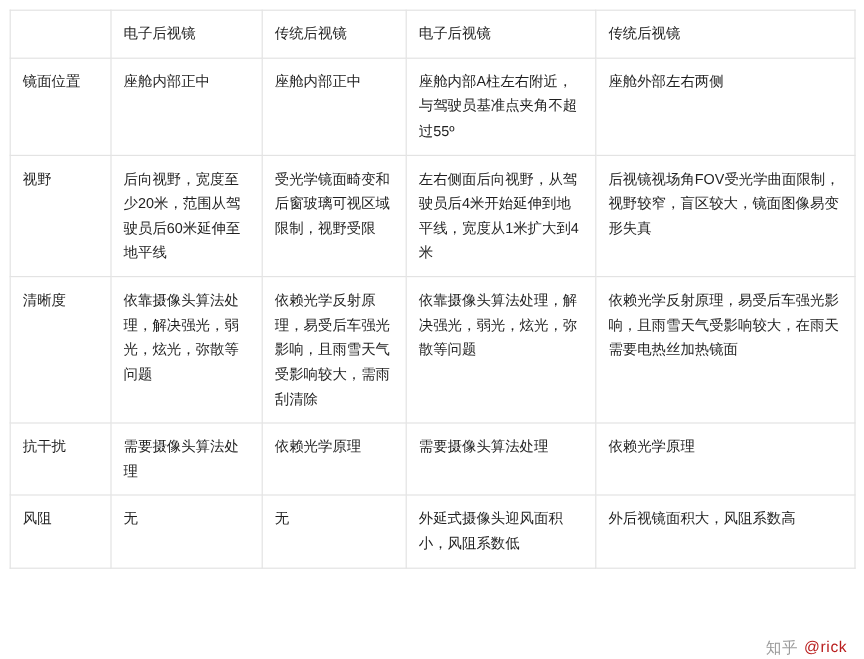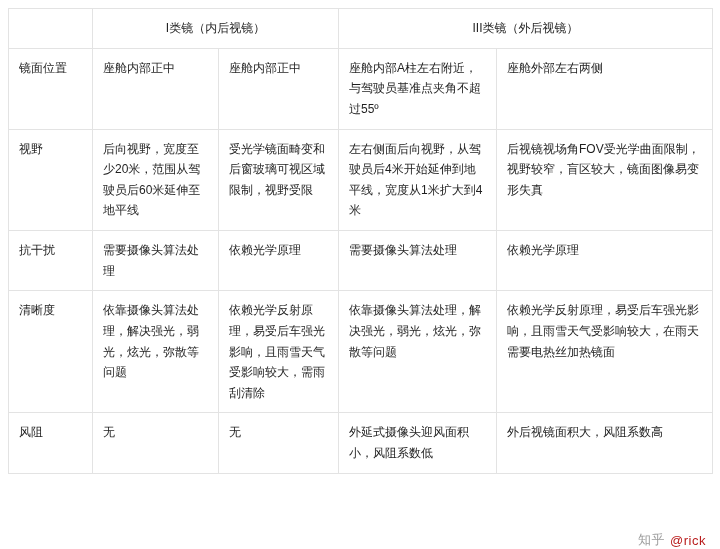--- a/index.html
+++ b/index.html
@@ -76,21 +76,21 @@
   .col-c { width: 158px; }
   .col-d { width: 216px; }
 
   .watermark {
     position: absolute;
     right: 14px;
     bottom: 8px;
     font-size: 13px;
     color: #9b9b9b;
     display: flex;
-    align-items: center;
+    align-items: flex-start;
     gap: 5px;
     letter-spacing: 0.5px;
     margin-top: 16px;
   }
   .watermark .zhihu-logo {
     font-size: 13px;
     color: #9b9b9b;
     font-weight: normal;
   }
   .watermark .at-user {
@@ -106,55 +106,57 @@
   <table class="cms-table">
     <colgroup>
       <col class="col-label">
       <col class="col-a">
       <col class="col-b">
       <col class="col-c">
       <col class="col-d">
     </colgroup>
     <tbody>
       <tr>
-        <td class="corner-blank"></td>
-        <td class="group-cell" colspan="2">I类镜（内后视镜）</td>
-        <td class="group-cell" colspan="2">III类镜（外后视镜）</td>
+        <td class="blank"></td>
+        <td class="sub-cell">电子后视镜</td>
+        <td class="sub-cell">传统后视镜</td>
+        <td class="sub-cell">电子后视镜</td>
+        <td class="sub-cell">传统后视镜</td>
       </tr>
 
       <tr>
         <td class="row-label">镜面位置</td>
         <td>座舱内部正中</td>
         <td>座舱内部正中</td>
         <td>座舱内部A柱左右附近，与驾驶员基准点夹角不超过55º</td>
         <td>座舱外部左右两侧</td>
       </tr>
 
       <tr>
         <td class="row-label">视野</td>
         <td>后向视野，宽度至少20米，范围从驾驶员后60米延伸至地平线</td>
         <td>受光学镜面畸变和后窗玻璃可视区域限制，视野受限</td>
         <td>左右侧面后向视野，从驾驶员后4米开始延伸到地平线，宽度从1米扩大到4米</td>
         <td>后视镜视场角FOV受光学曲面限制，视野较窄，盲区较大，镜面图像易变形失真</td>
       </tr>
 
       <tr>
+        <td class="row-label">清晰度</td>
+        <td>依靠摄像头算法处理，解决强光，弱光，炫光，弥散等问题</td>
+        <td>依赖光学反射原理，易受后车强光影响，且雨雪天气受影响较大，需雨刮清除</td>
+        <td>依靠摄像头算法处理，解决强光，弱光，炫光，弥散等问题</td>
+        <td>依赖光学反射原理，易受后车强光影响，且雨雪天气受影响较大，在雨天需要电热丝加热镜面</td>
+      </tr>
+
+      <tr>
         <td class="row-label">抗干扰</td>
         <td>需要摄像头算法处理</td>
         <td>依赖光学原理</td>
         <td>需要摄像头算法处理</td>
         <td>依赖光学原理</td>
-      </tr>
-
-      <tr>
-        <td class="row-label">清晰度</td>
-        <td>依靠摄像头算法处理，解决强光，弱光，炫光，弥散等问题</td>
-        <td>依赖光学反射原理，易受后车强光影响，且雨雪天气受影响较大，需雨刮清除</td>
-        <td>依靠摄像头算法处理，解决强光，弱光，炫光，弥散等问题</td>
-        <td>依赖光学反射原理，易受后车强光影响，且雨雪天气受影响较大，在雨天需要电热丝加热镜面</td>
       </tr>
 
       <tr>
         <td class="row-label">风阻</td>
         <td>无</td>
         <td>无</td>
         <td>外延式摄像头迎风面积小，风阻系数低</td>
         <td>外后视镜面积大，风阻系数高</td>
       </tr>
 

